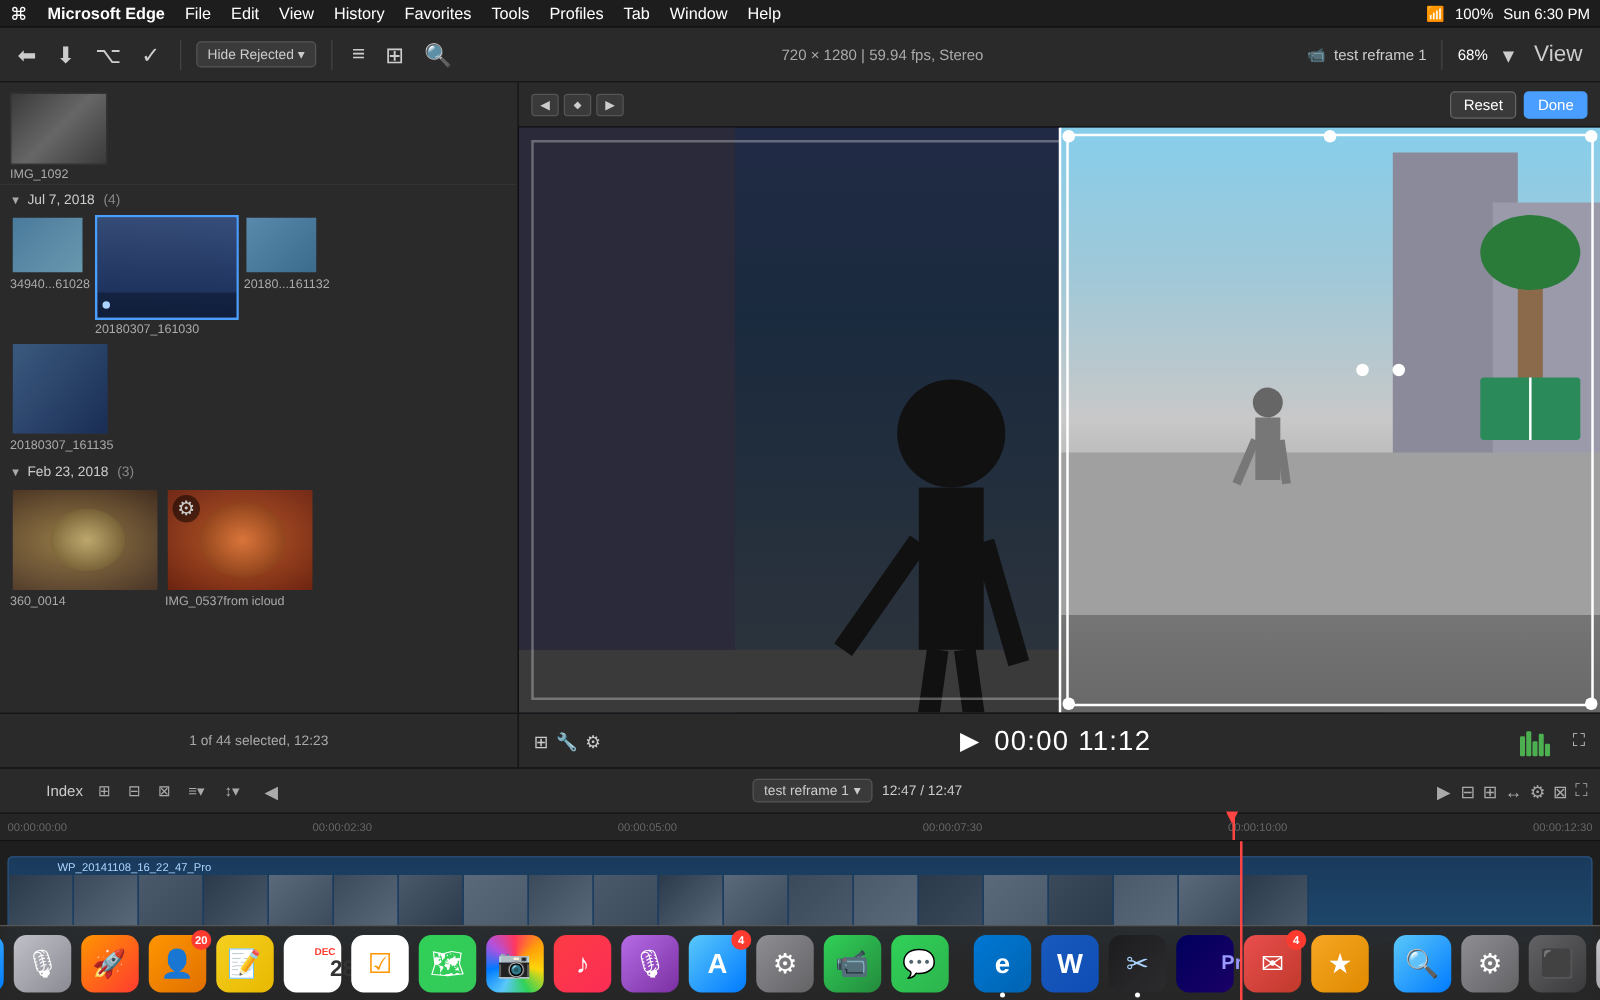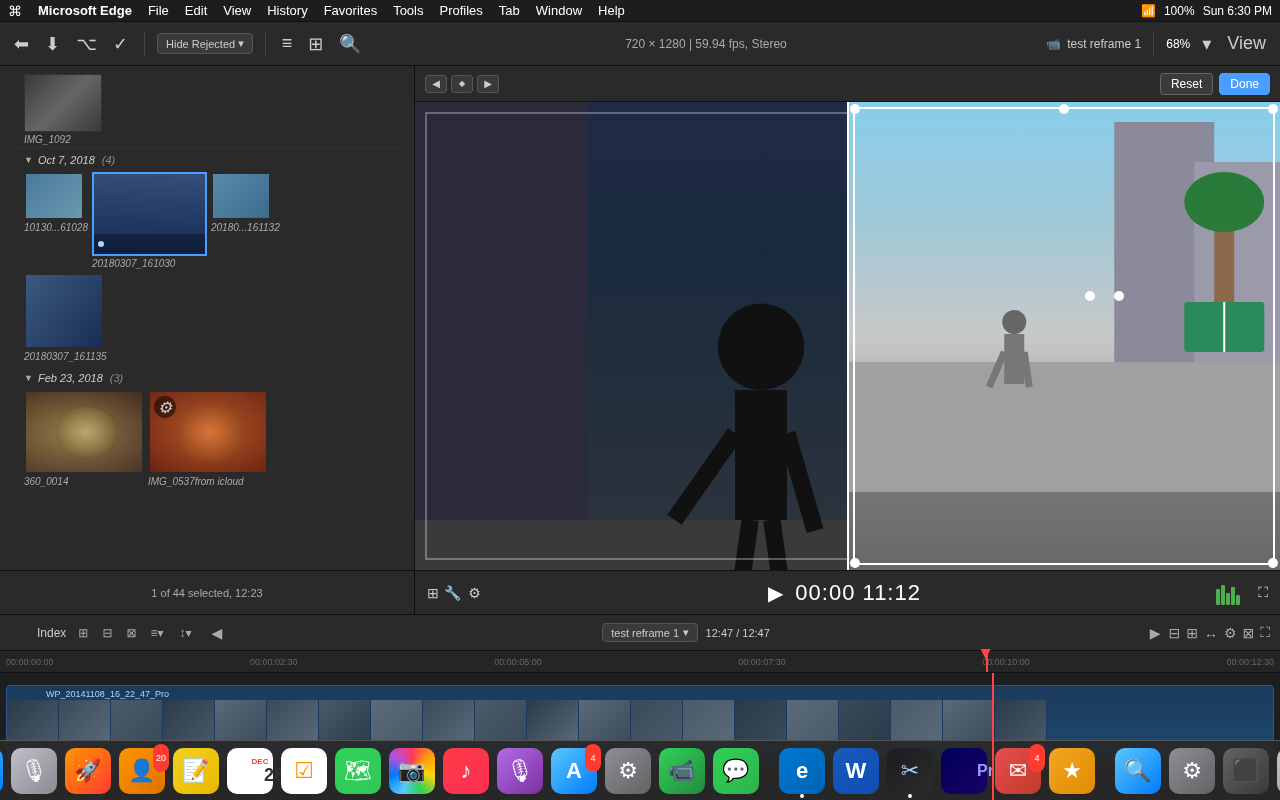--- a/index.html
+++ b/index.html
@@ -75,22 +75,21 @@
       height: calc(800px - 22px - 44px - 230px);
       
     }
 
     
     #sidebar {
       width: 415px;
       background: #2a2a2a;
       border-right: 1px solid #111;
       overflow-y: auto;
-      padding: 4px 16px;
-      font-style: italic;
+      padding: 4px 0;
     }
     #sidebar::-webkit-scrollbar { width: 6px; }
     #sidebar::-webkit-scrollbar-track { background: #2a2a2a; }
     #sidebar::-webkit-scrollbar-thumb { background: #555; border-radius: 3px; }
 
     .section-header {
       display: flex;
       align-items: center;
       gap: 5px;
       padding: 6px 8px 4px;
@@ -434,24 +433,24 @@
     .dock-icon.tes { background: linear-gradient(135deg, #8e8e93 0%, #636366 100%); }
     .dock-icon.ac2 { background: linear-gradient(135deg, #636366 0%, #3a3a3c 100%); }
     .dock-icon.trash { background: linear-gradient(135deg, #c7c7cc 0%, #8e8e93 100%); }
     .dock-badge {
       position: absolute;
       top: -4px;
       right: -4px;
       background: #ff3b30;
       color: #fff;
       font-size: 9px;
-      font-weight: 400;
+      font-weight: 700;
       border-radius: 8px;
       min-width: 16px;
-      height: 28px;
+      height: 16px;
       display: flex;
       align-items: center;
       justify-content: center;
       padding: 0 3px;
     }
     .dock-dot {
       position: absolute;
       bottom: -4px;
       left: 50%;
       transform: translateX(-50%);
@@ -534,30 +533,30 @@
       <div>
         <div style="width:78px;height:58px;background:linear-gradient(135deg,#2a2a2a,#555);border:1px solid #333;overflow:hidden;">
           <div style="width:100%;height:100%;background:linear-gradient(135deg,#3a3a3a 0%,#666 50%,#3a3a3a 100%);"></div>
         </div>
         <div class="clip-name">IMG_1092</div>
       </div>
     </div>
 
     <div class="section-header">
       <span class="triangle">▼</span>
-      <span>Oct 7, 2018</span>
+      <span>Jul 7, 2018</span>
       <span class="section-count">(4)</span>
     </div>
     <div class="clip-grid">
 
       <div class="clip-item">
         <div class="clip-thumb" style="width:60px;">
           <div class="clip-thumb-inner thumb-outdoor" style="width:60px;height:44px;"></div>
         </div>
-        <div class="clip-name">10130...61028</div>
+        <div class="clip-name">34940...61028</div>
       </div>
 
       <div class="clip-item">
         <div class="clip-thumb selected" style="width:115px;">
           <div class="clip-thumb-inner thumb-blue" style="width:115px;height:80px;position:relative;">
             <div style="position:absolute;inset:0;background:linear-gradient(180deg,rgba(60,80,120,0.8),rgba(20,40,80,0.9));"></div>
             <div style="position:absolute;bottom:0;left:0;right:0;height:20px;background:rgba(0,0,0,0.3);display:flex;align-items:center;padding:0 4px;">
               <div style="width:6px;height:6px;border-radius:50%;background:#aad4ff;margin-right:3px;"></div>
             </div>
           </div>

